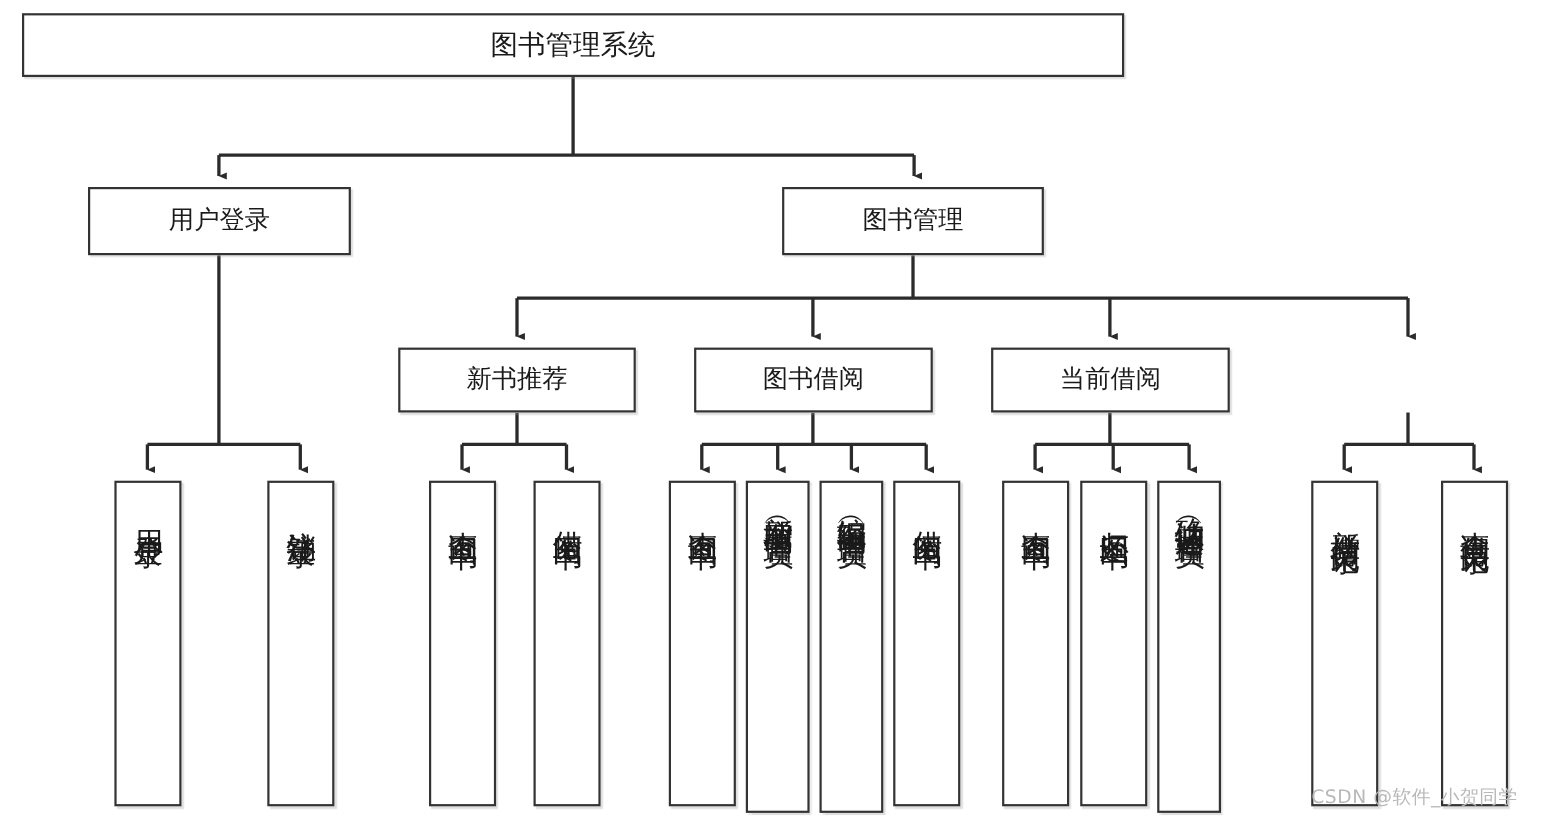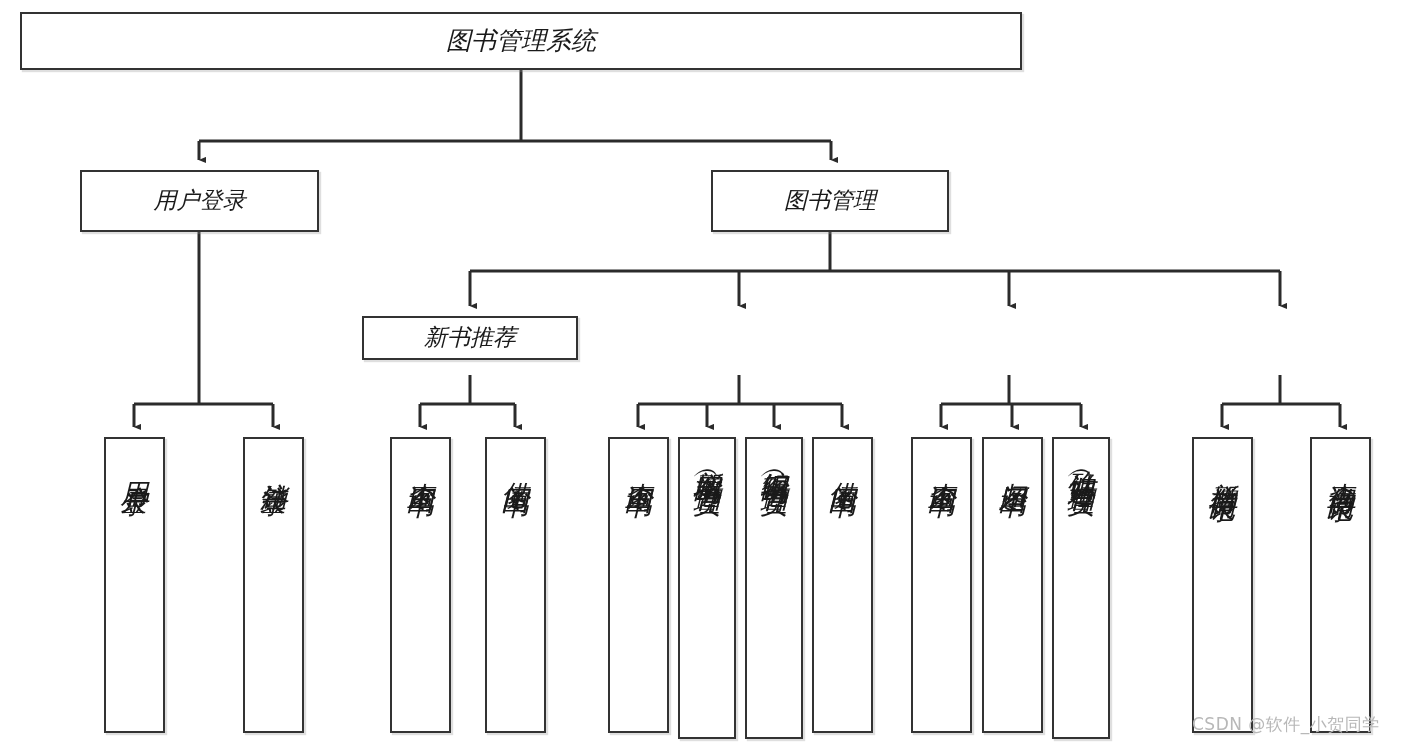--- a/index.html
+++ b/index.html
@@ -32,21 +32,20 @@
   .node-box {
     position: absolute;
     box-sizing: border-box;
     border: 2.5px solid #333333;
     background: #ffffff;
     box-shadow: 2px 2px 1px rgba(150,150,150,0.30);
     display: flex;
     align-items: center;
     justify-content: center;
     overflow: hidden;
-    font-style: italic;
   }
   .node-label {
     color: #1a1a1a;
     text-align: center;
     line-height: 1.18;
     white-space: nowrap;
   }
   .lvl0 .node-label { font-size: 25px; }
   .lvl1 .node-label { font-size: 23px; }
   .lvl2 .node-label { font-size: 23px; }
@@ -144,22 +143,28 @@
     <span class="node-label" style="color: rgb(26, 26, 26);">图书管理系统</span>
   </div>
 
   <div class="node-box lvl1" style="left: 80px; top: 170px; width: 239px; height: 62px; border-color: rgb(51, 51, 51); background: rgb(255, 255, 255);">
     <span class="node-label" style="color: rgb(26, 26, 26);">用户登录</span>
   </div>
   <div class="node-box lvl1" style="left: 711px; top: 170px; width: 238px; height: 62px; border-color: rgb(51, 51, 51); background: rgb(255, 255, 255);">
     <span class="node-label" style="color: rgb(26, 26, 26); text-align: right;">图书管理</span>
   </div>
 
-  <div class="node-box lvl2" style="left: 362px; top: 316px; width: 216px; height: 44px; border-color: rgb(51, 51, 51); background: rgb(255, 255, 255);">
+  <div class="node-box lvl2" style="left: 362px; top: 316px; width: 216px; height: 59px; border-color: rgb(51, 51, 51); background: rgb(255, 255, 255);">
     <span class="node-label" style="color: rgb(26, 26, 26);">新书推荐</span>
+  </div>
+  <div class="node-box lvl2" style="left: 631px; top: 316px; width: 217px; height: 59px; border-color: rgb(51, 51, 51); background: rgb(255, 255, 255);">
+    <span class="node-label" style="color: rgb(26, 26, 26);">图书借阅</span>
+  </div>
+  <div class="node-box lvl2" style="left: 901px; top: 316px; width: 217px; height: 59px; border-color: rgb(51, 51, 51); background: rgb(255, 255, 255);">
+    <span class="node-label" style="color: rgb(26, 26, 26);">当前借阅</span>
   </div>
 
   <div class="node-box leaf" style="left: 104px; top: 437px; width: 61px; height: 296px; border-color: rgb(51, 51, 51); background: rgb(255, 255, 255);">
     <span class="node-label" style="color: rgb(26, 26, 26);">用户登录</span>
   </div>
   <div class="node-box leaf" style="left: 243px; top: 437px; width: 61px; height: 296px; border-color: rgb(51, 51, 51); background: rgb(255, 255, 255);">
     <span class="node-label" style="color: rgb(26, 26, 26);">注销登录</span>
   </div>
   <div class="node-box leaf" style="left: 390px; top: 437px; width: 61px; height: 296px; border-color: rgb(51, 51, 51); background: rgb(255, 255, 255);">
     <span class="node-label" style="color: rgb(26, 26, 26);">查询图书</span>

